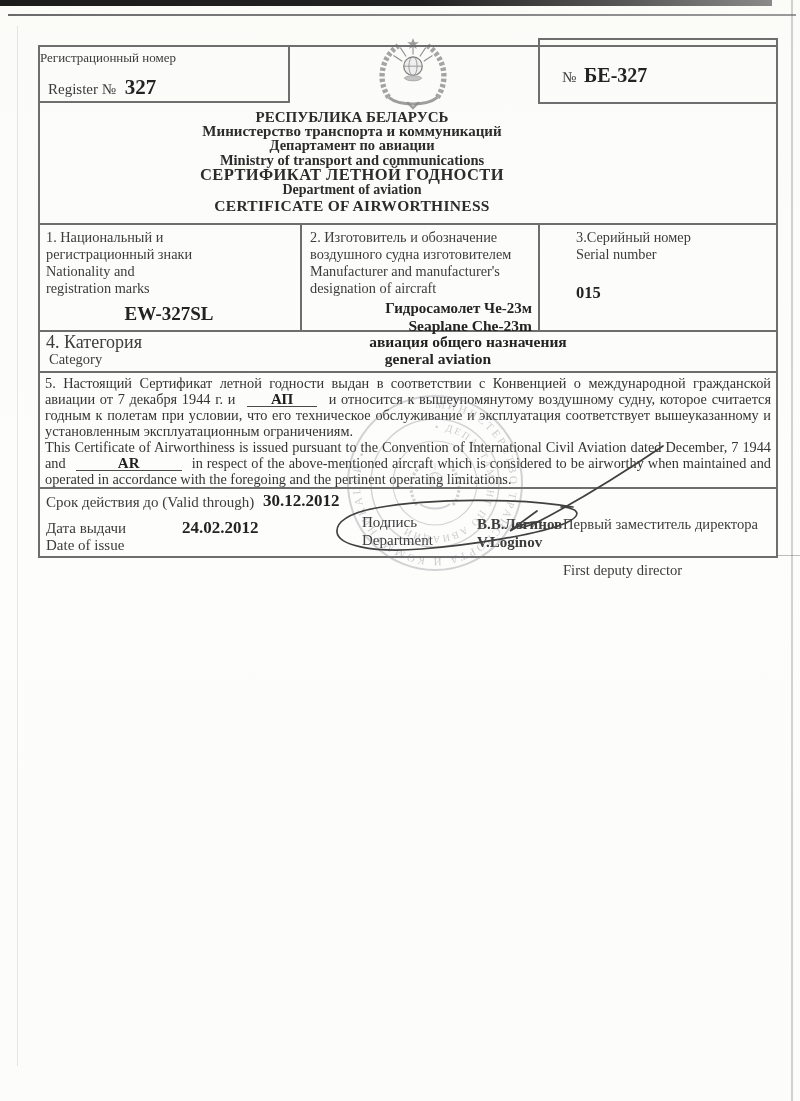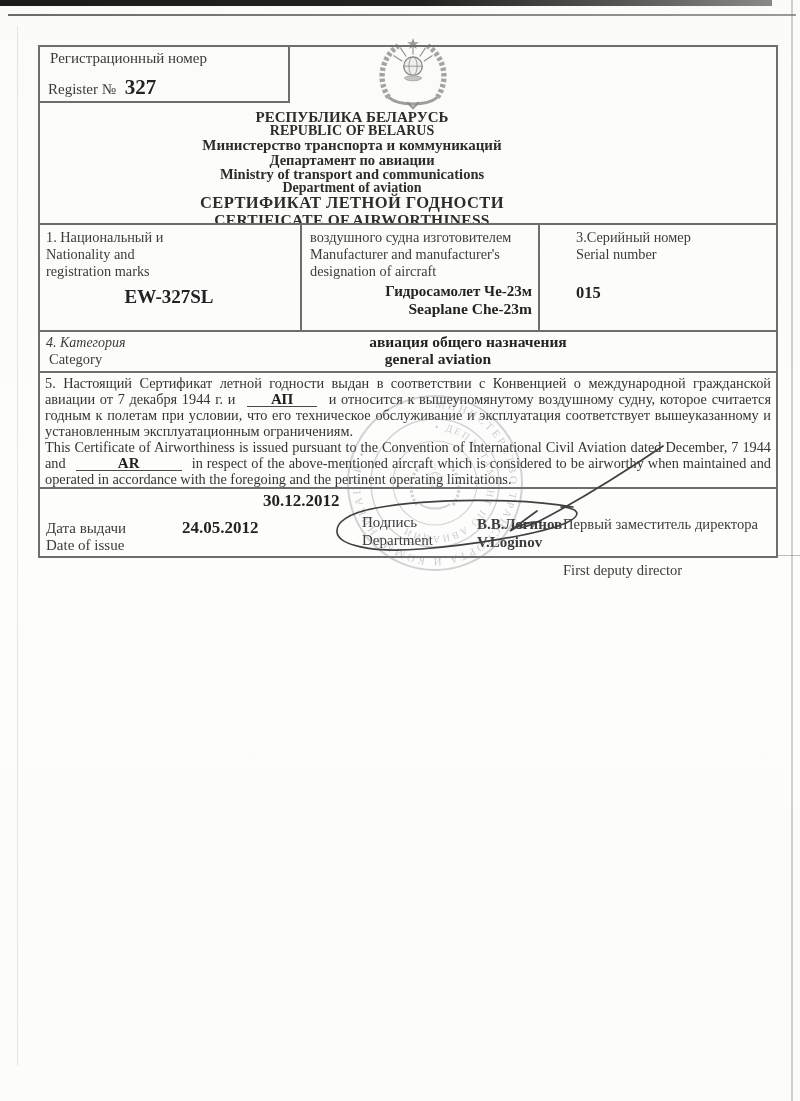--- a/index.html
+++ b/index.html
@@ -26,27 +26,33 @@
 <div class="sheet">
 
   <div class="scan-line" style="left:0;top:0;width:772px;height:6px;background:linear-gradient(to right,#1c1c1c 0%,#222 55%,#555 80%,#8a8a8a 100%);"></div>
   <div class="scan-line" style="left:8px;top:14px;width:788px;height:2px;background:linear-gradient(to right,#6a6a6a,#9a9a9a);"></div>
   <div class="scan-line" style="left:791px;top:0;width:2px;height:1101px;background:rgba(110,110,110,0.30);"></div>
   <div class="scan-line" style="left:17px;top:26px;width:1px;height:1040px;background:rgba(120,120,120,0.18);"></div>
 
   <div class="abs" style="left:38px;top:45px;width:740px;height:513px;border:2px solid #6e6e6e;box-sizing:border-box;"></div>
 
   <div class="abs" style="left:38px;top:45px;width:252px;height:58px;border-right:2px solid #6e6e6e;border-bottom:2px solid #6e6e6e;box-sizing:border-box;">
-    <div class="abs" style="left:12px;top:5px;font-size:15px;font-family:Liberation Serif, serif;">Регистрационный номер</div>
+    <div class="abs" style="left:2px;top:5px;font-size:13px;font-family:Liberation Serif, serif;">Регистрационный номер</div>
     <div class="abs" style="left:10px;top:30px;font-size:15px;">
       <span>Register №</span>
       <span class="b" style="font-size:21px;margin-left:5px;">327</span>
     </div>
   </div>
 
+  <div class="abs" style="left:538px;top:38px;width:240px;height:66px;border:2px solid #6e6e6e;box-sizing:border-box;">
+    <div class="abs" style="left:22px;top:24px;font-size:15px;">
+      <span>№</span>
+      <span class="b" style="font-size:20px;margin-left:4px;">БЕ-327</span>
+    </div>
+  </div>
 
   <div class="abs" style="left:374px;top:35px;opacity:0.82;">
     <svg width="78" height="76" viewBox="0 0 80 76" fill="none">
       <polygon points="40,2 41.6,6.4 46,6.4 42.5,9 43.8,13.4 40,10.8 36.2,13.4 37.5,9 34,6.4 38.4,6.4" fill="#6b6b6b" opacity="0.8"></polygon>
       <path d="M15 63 C 4 47 6 23 25 10" stroke="#6e6e6e" stroke-width="5.5" stroke-dasharray="3.5 2.2" opacity="0.75"></path>
       <path d="M65 63 C 76 47 74 23 55 10" stroke="#6e6e6e" stroke-width="5.5" stroke-dasharray="3.5 2.2" opacity="0.75"></path>
       <line x1="40" y1="19" x2="40" y2="9" stroke="#777" stroke-width="1.1"></line>
       <line x1="33" y1="21" x2="27" y2="12" stroke="#777" stroke-width="1.1"></line>
       <line x1="47" y1="21" x2="53" y2="12" stroke="#777" stroke-width="1.1"></line>
       <line x1="29" y1="26" x2="20" y2="20" stroke="#777" stroke-width="1.1"></line>
@@ -55,83 +61,85 @@
       <ellipse cx="40" cy="31" rx="4.2" ry="9.5" fill="none" stroke="#7a7a7a" stroke-width="0.9"></ellipse>
       <line x1="30.5" y1="31" x2="49.5" y2="31" stroke="#7a7a7a" stroke-width="0.9"></line>
       <path d="M31 43 C 35 40 45 40 49 43 C 47 47 33 47 31 43 Z" fill="#b9b9b9" stroke="#888" stroke-width="0.8"></path>
       <path d="M15 63 C 26 72 54 72 65 63" stroke="#6e6e6e" stroke-width="3" opacity="0.8"></path>
       <path d="M34 68 L 40 74 L 46 68" stroke="#6e6e6e" stroke-width="2.4" opacity="0.8"></path>
     </svg>
   </div>
 
   <div class="abs ctr" style="left:38px;top:110px;width:628px;text-align:center;">
     <div class="hdr" style="font-size:15px;">РЕСПУБЛИКА БЕЛАРУСЬ</div>
-    <div class="hdr" style="font-size:14px;">REPUBLIC OF BELARUS</div>
     <div class="hdr" style="font-size:15px;">Министерство транспорта и коммуникаций</div>
     <div class="hdr" style="font-size:14.5px;">Департамент по авиации</div>
     <div class="hdr" style="font-size:14.5px;">Ministry of transport and communications</div>
+    <div class="hdr" style="font-size:16.5px;line-height:16.5px;letter-spacing:0.4px;">СЕРТИФИКАТ ЛЕТНОЙ ГОДНОСТИ</div>
     <div class="hdr" style="font-size:14px;">Department of aviation</div>
-    <div class="hdr" style="font-size:16.5px;line-height:16.5px;letter-spacing:0.4px;">СЕРТИФИКАТ ЛЕТНОЙ ГОДНОСТИ</div>
     <div class="hdr" style="font-size:15.5px;line-height:15.5px;letter-spacing:0.3px;">CERTIFICATE OF AIRWORTHINESS</div>
   </div>
 
   <div class="hline" style="left:38px;top:223px;width:740px;"></div>
   <div class="vline" style="left:300px;top:223px;height:107px;"></div>
   <div class="vline" style="left:538px;top:223px;height:107px;"></div>
   <div class="hline" style="left:38px;top:330px;width:740px;"></div>
   <div class="hline" style="left:38px;top:371px;width:740px;"></div>
   <div class="hline" style="left:38px;top:487px;width:740px;"></div>
   <div class="scan-line" style="left:778px;top:555px;width:22px;height:1px;background:rgba(110,110,110,0.45);"></div>
 
   <div class="abs" style="left:46px;top:229px;width:246px;">
     <div class="lbl">1. Национальный и</div>
+    <div class="lbl">регистрационный знаки</div>
     <div class="lbl">Nationality and</div>
     <div class="lbl">registration marks</div>
     <div class="b ctr" style="font-size:19px;margin-top:6px;">EW-327SL</div>
   </div>
 
   <div class="abs" style="left:310px;top:229px;width:222px;">
+    <div class="lbl">2. Изготовитель и обозначение</div>
     <div class="lbl">воздушного судна изготовителем</div>
     <div class="lbl">Manufacturer and manufacturer's</div>
     <div class="lbl">designation of aircraft</div>
     <div class="b ctr" style="font-size:15px;margin-top:2px;line-height:18px;text-align:right;">Гидросамолет Че-23м</div>
     <div class="b ctr" style="font-size:15.5px;line-height:18px;text-align:right;">Seaplane Che-23m</div>
   </div>
 
   <div class="abs" style="left:552px;top:229px;width:216px;margin-left:24px;">
     <div class="lbl">3.Серийный номер</div>
     <div class="lbl">Serial number</div>
     <div class="b" style="font-size:16.5px;margin-top:20px;">015</div>
   </div>
 
   <div class="abs" style="left:38px;top:331px;width:740px;height:40px;">
-    <div class="abs lbl" style="left:8px;top:3px;font-size:14px;font-style:italic;">4. Категория</div>
+    <div class="abs lbl" style="left:8px;top:3px;font-size:18px;">4. Категория</div>
     <div class="abs lbl" style="left:11px;top:20px;font-size:14.5px;">Category</div>
     <div class="abs b ctr" style="left:90px;top:2px;width:680px;font-size:15.5px;">авиация общего назначения</div>
     <div class="abs b ctr" style="left:60px;top:19px;width:680px;font-size:15.5px;">general aviation</div>
   </div>
 
   <div class="abs" style="left:45px;top:375px;width:726px;">
     <div class="para">
       <span>5. Настоящий Сертификат летной годности выдан в соответствии с Конвенцией о международной гражданской авиации от 7 декабря 1944 г. и</span>
       <span class="fill-val" style="width:70px;margin:0 7px;font-size:15px;">АП</span>
       <span>и относится к вышеупомянутому воздушному судну, которое считается годным к полетам при условии, что его техническое обслуживание и эксплуатация соответствует вышеуказанному и установленным эксплуатационным ограничениям.</span>
     </div>
     <div class="para">
       <span>This Certificate of Airworthiness is issued pursuant to the Convention of International Civil Aviation dated December, 7 1944 and</span>
       <span class="fill-val" style="width:106px;margin:0 6px;font-size:15px;">AR</span>
       <span>in respect of the above-mentioned aircraft which is considered to be airworthy when maintained and operated in accordance with the foregoing and the pertinent operating limitations.</span>
     </div>
   </div>
 
+  <div class="abs ftr" style="left:46px;top:494px;">Срок действия до (Valid through)</div>
   <div class="abs b" style="left:263px;top:491px;font-size:17px;">30.12.2012</div>
 
   <div class="abs ftr" style="left:46px;top:520px;">Дата выдачи</div>
   <div class="abs ftr" style="left:46px;top:537px;">Date of issue</div>
-  <div class="abs b" style="left:182px;top:518px;font-size:17px;">24.05.2012</div>
+  <div class="abs b" style="left:182px;top:518px;font-size:17px;">24.02.2012</div>
 
   <div class="abs ftr" style="left:362px;top:514px;">Подпись</div>
   <div class="abs ftr" style="left:362px;top:532px;">Department</div>
 
   <div class="abs b ftr" style="left:477px;top:516px;">В.В.Логинов</div>
   <div class="abs b ftr" style="left:477px;top:534px;">V.Loginov</div>
 
   <div class="abs ftr" style="left:563px;top:516px;font-size:14.6px;">Первый заместитель директора</div>
   <div class="abs ftr" style="left:563px;top:534px;font-size:14.6px;margin-top:28px;">First deputy director</div>
 

